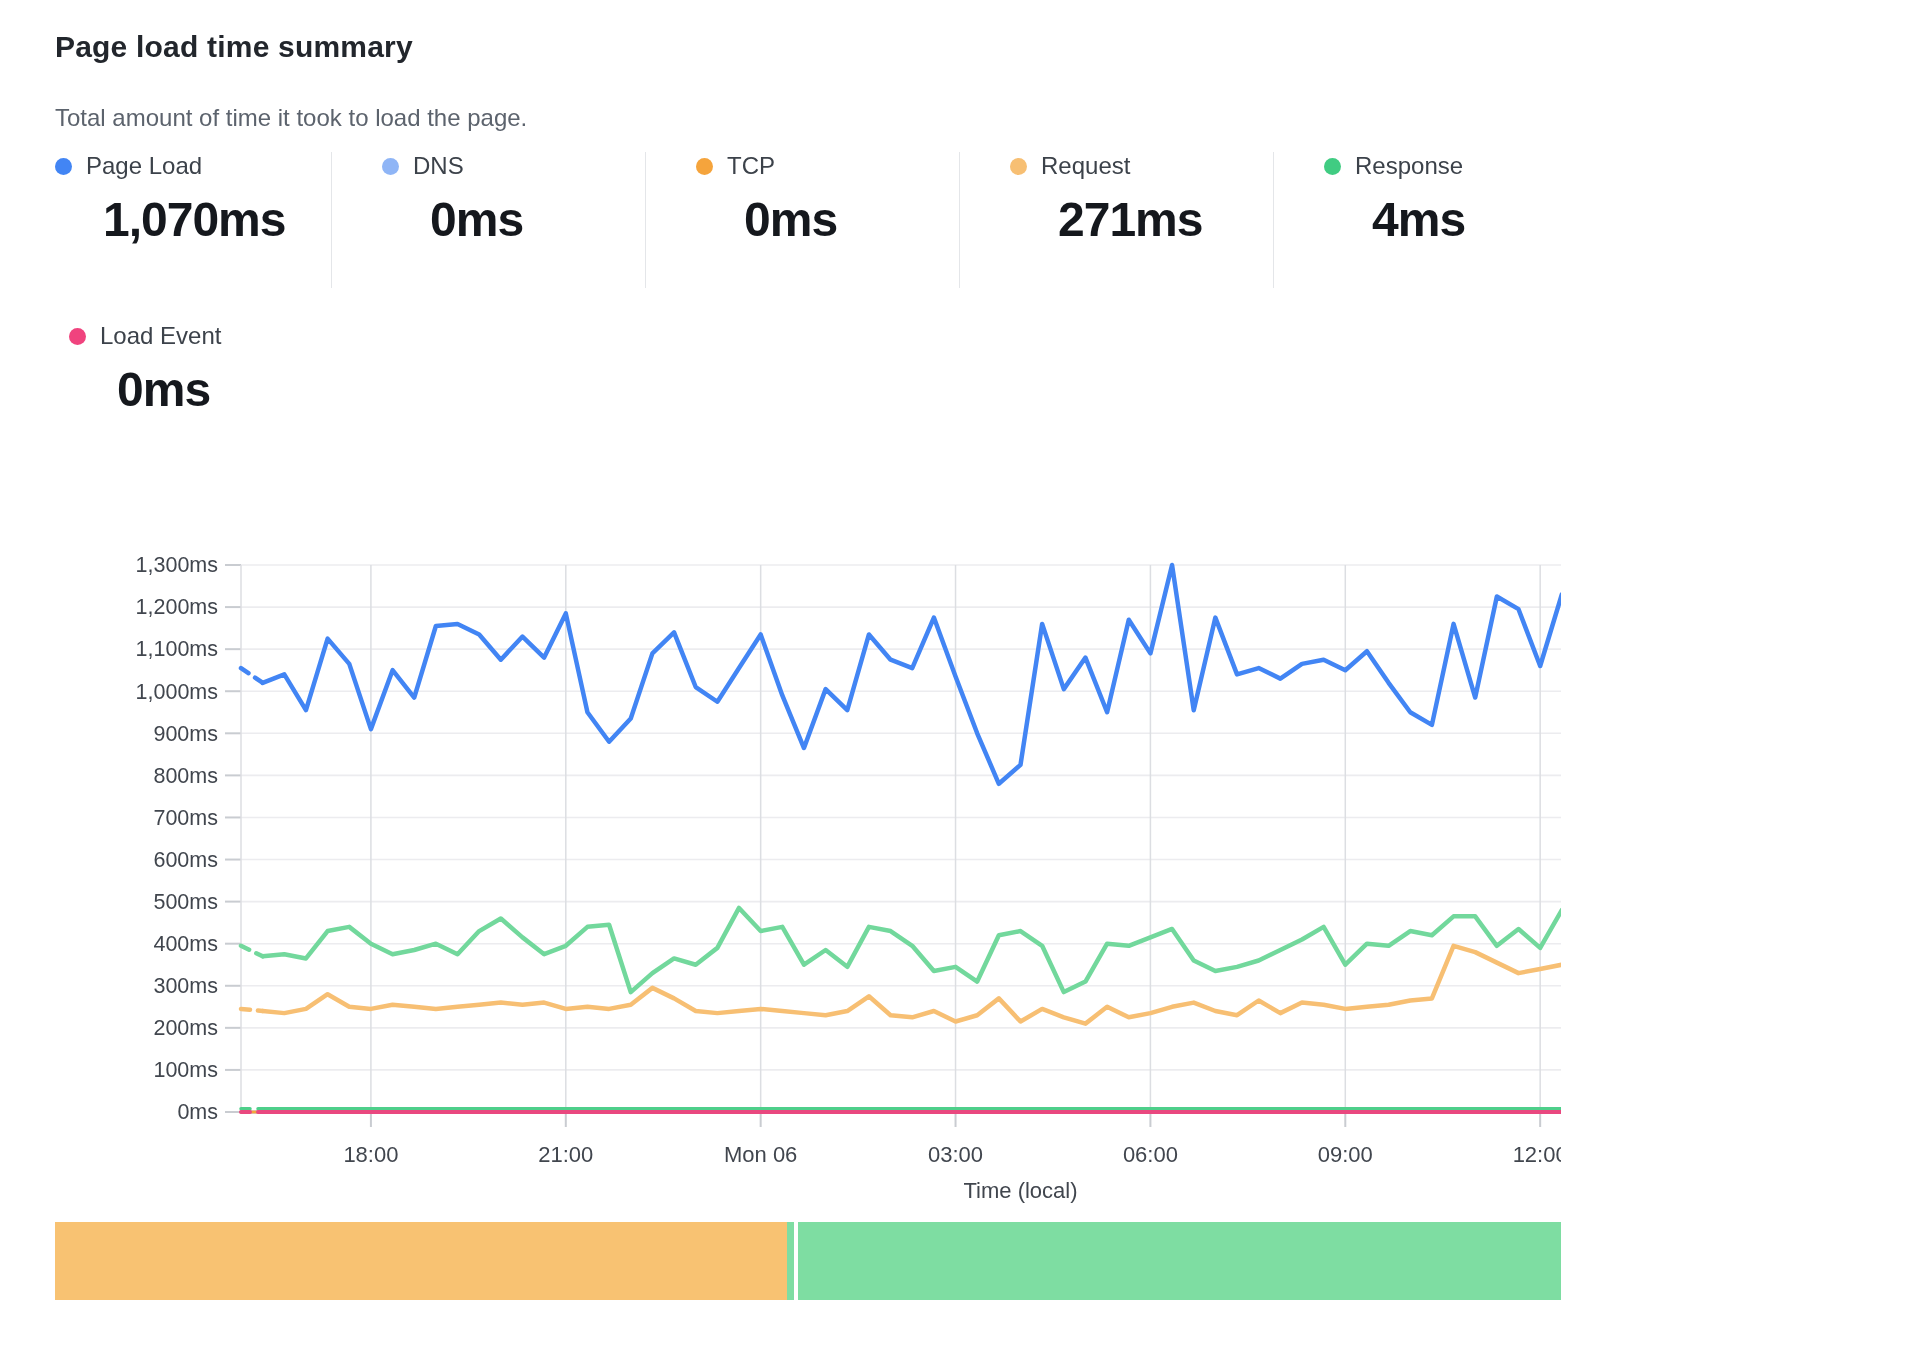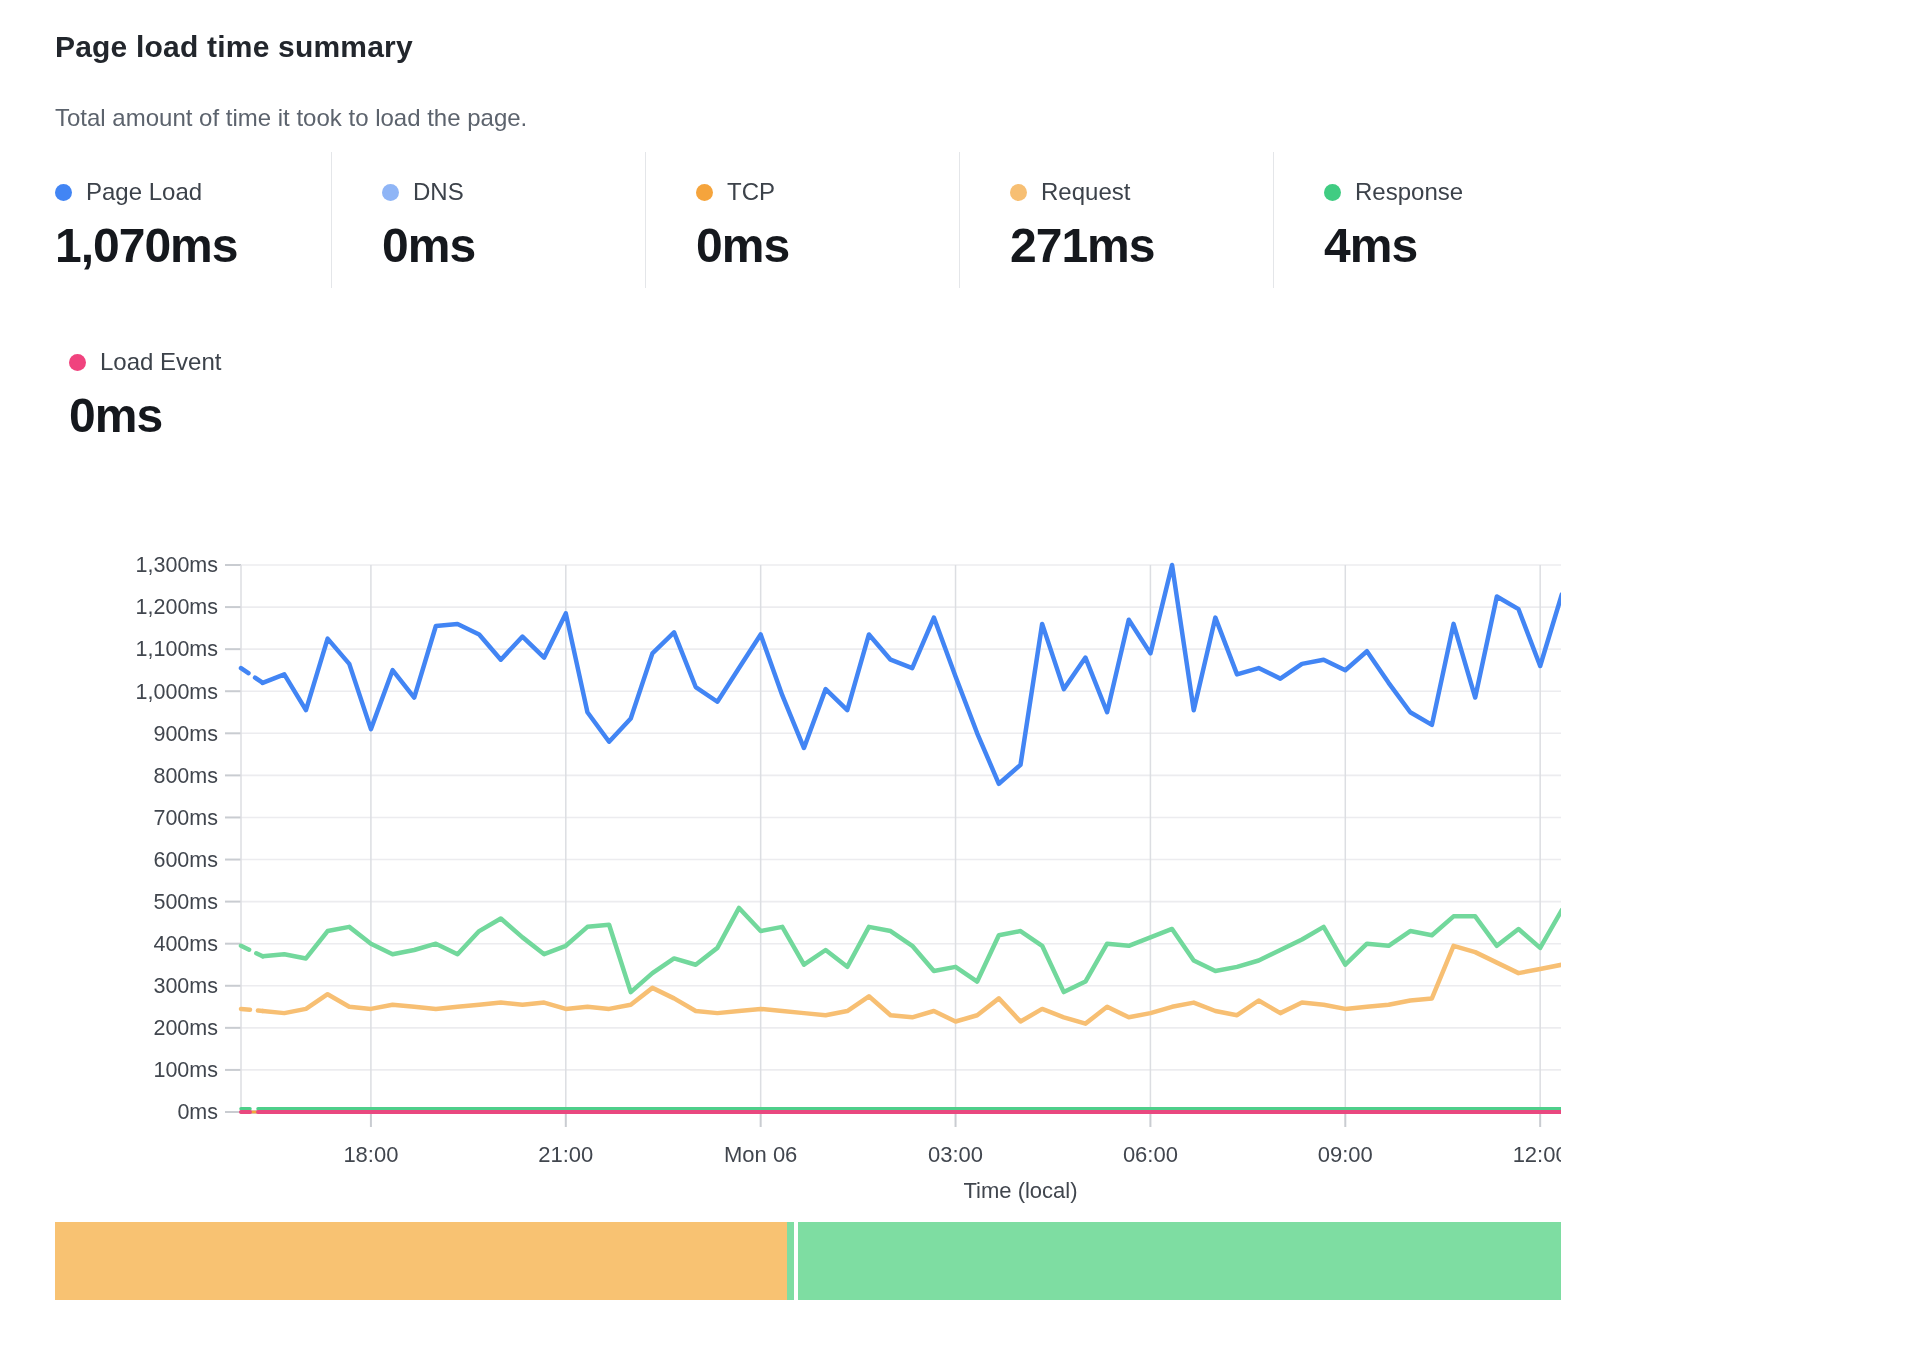--- a/index.html
+++ b/index.html
@@ -3,24 +3,24 @@
 <meta charset="utf-8">
 <style>
   html,body{margin:0;padding:0;background:#ffffff;}
   #page{position:relative;width:1561px;height:1352px;background:#ffffff;overflow:hidden;
         font-family:"Liberation Sans", sans-serif;}
   .title{position:absolute;left:55px;top:30px;font-size:30px;font-weight:700;color:#22262c;letter-spacing:.2px;}
   .subtitle{position:absolute;left:55px;top:104px;font-size:24px;font-weight:400;color:#5c636d;}
   .stats-row{position:absolute;left:55px;top:152px;display:flex;align-items:flex-start;}
   .stat{width:314px;box-sizing:border-box;border-left:1px solid #e4e6e9;padding-left:50px;height:136px;}
   .stat.first{width:276px;border-left:none;padding-left:0;}
-  .stat-head{display:flex;align-items:center;gap:14px;margin-top:26px;}
+  .stat-head{display:flex;align-items:center;gap:14px;margin-top:0;}
   .dot{width:17px;height:17px;border-radius:50%;flex:0 0 auto;}
   .stat-label{font-size:24px;color:#3c424a;}
-  .stat-value{margin-top:12px;font-size:48px;font-weight:700;color:#15181d;letter-spacing:-1px;}
+  .stat-value{margin-top:12px;font-size:48px;font-weight:700;color:#15181d;letter-spacing:-1px;margin-left:48px;}
   .load-event{position:absolute;left:69px;top:322px;}
   #chart-svg{position:absolute;left:0;top:440px;}
   #bottom-bar{position:absolute;left:55px;top:1222px;width:1809px;height:78px;display:flex;}
   #bottom-bar .seg{height:100%;}
   text{font-family:"Liberation Sans", sans-serif;}
 </style>
 </head>
 <body>
 
 <div id="page">

